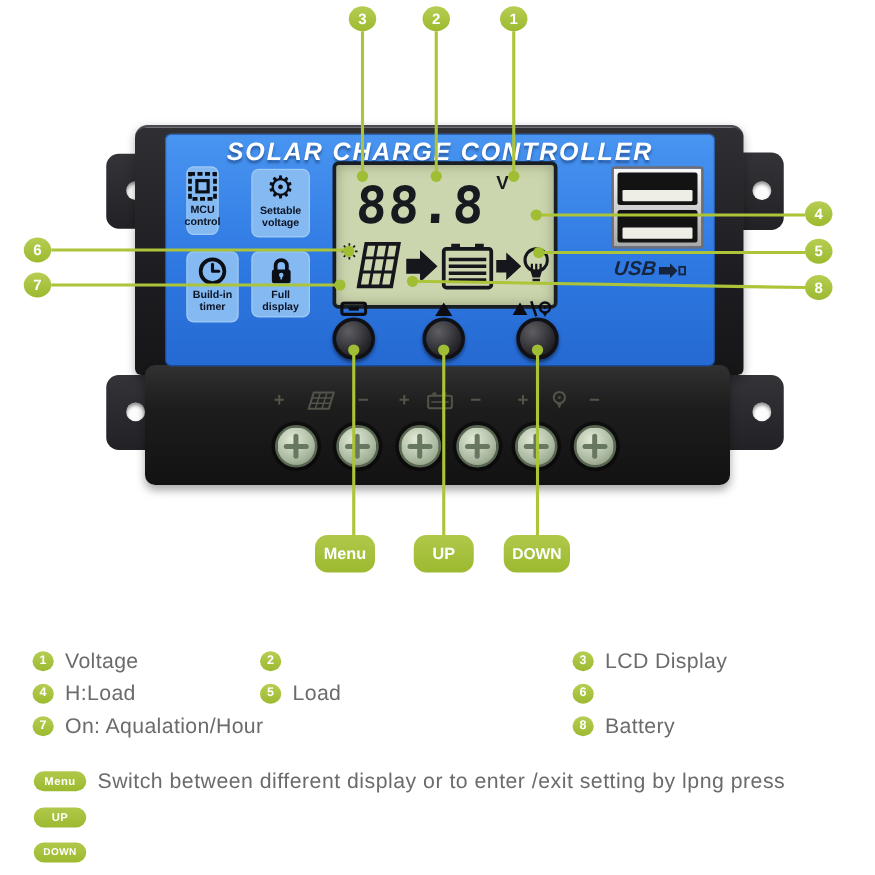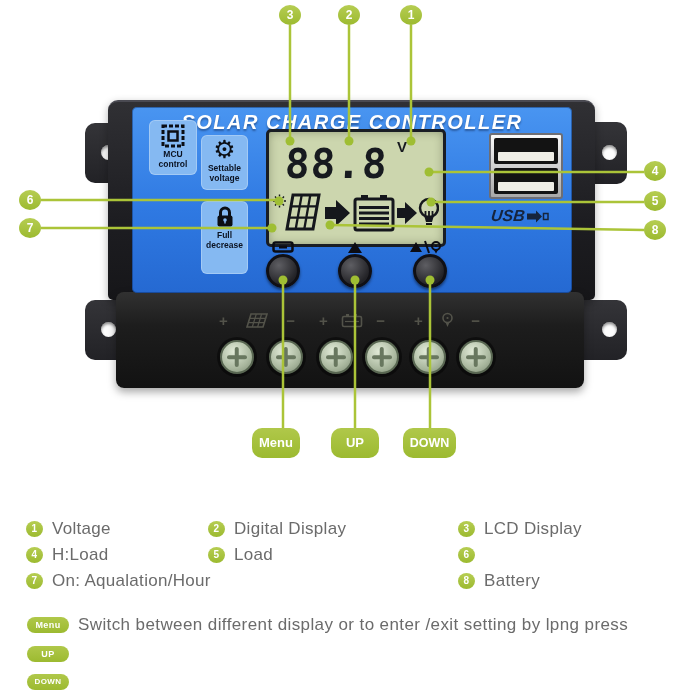--- a/index.html
+++ b/index.html
@@ -25,24 +25,24 @@
     background:linear-gradient(180deg,#4995f1 0%,#2f79e2 55%,#2569d2 100%);
     border-radius:5px;box-shadow:inset 0 0 0 1px rgba(10,40,90,.45);}
   .title{position:absolute;left:132px;top:111px;width:440px;text-align:center;z-index:4;
     color:#ffffff;font-size:20px;font-weight:bold;font-style:italic;letter-spacing:1.5px;
     text-shadow:0 2px 2px rgba(10,30,70,.45);}
 
   
   .tile{position:absolute;z-index:4;background:#85b9f2;border-radius:6px;
     display:flex;flex-direction:column;align-items:center;justify-content:flex-start;
     box-shadow:inset 0 0 0 1px rgba(255,255,255,.25);}
-  .t1{left:149px;top:120px;width:48px;height:55px;}
+  .t1{left:149px;top:133px;width:26px;height:55px;}
   .t2{left:201px;top:135px;width:47px;height:55px;}
   .t3{left:149px;top:201px;width:42px;height:57px;}
-  .t4{left:201px;top:201px;width:47px;height:73px;}
+  .t4{left:201px;top:201px;width:47px;height:53px;}
   .ticon{margin-top:3px;}
   .gear{font-family:"DejaVu Sans",sans-serif;font-size:25px;line-height:26px;color:#0b0e14;margin-top:2px;}
   .tlabel{font-size:8.5px;line-height:1.15;color:#0b1322;font-weight:bold;text-align:center;margin-top:1px;}
 
   
   .lcd{position:absolute;left:266px;top:129px;width:174px;height:112px;z-index:4;
     background:#ccd6ae;border:3px solid #191d24;border-radius:5px;
     box-shadow:inset 0 0 10px rgba(40,50,30,.35);}
   .lcd-digits{position:absolute;left:16px;top:8px;font-family:"DejaVu Sans Mono",monospace;
     font-size:41px;font-weight:bold;color:#171a1f;transform:skewX(-3deg);letter-spacing:1px;}
@@ -143,30 +143,40 @@
       <div>control</div>
     </div>
   </div>
   <div class="tile t2">
     <div class="gear">⚙</div>
     <div class="tlabel">
       <div>Settable</div>
       <div>voltage</div>
     </div>
   </div>
+  <div class="tile t3">
+    <svg class="ticon" width="26" height="26" viewBox="0 0 26 26">
+      <circle cx="13" cy="13" r="9.5" fill="none" stroke="#0b0e14" stroke-width="3"></circle>
+      <path d="M13,13 L13,7.5 M13,13 L18,13" fill="none" stroke="#0b0e14" stroke-width="2.5" stroke-linecap="round"></path>
+    </svg>
+    <div class="tlabel">
+      <div>Build-in</div>
+      <div>timer</div>
+    </div>
+  </div>
   <div class="tile t4">
     <svg class="ticon" width="26" height="26" viewBox="0 0 26 26">
       <path d="M8.5,12 V8.5 a4.5,4.5 0 0 1 9,0 V12" fill="none" stroke="#0b0e14" stroke-width="3"></path>
       <rect x="5.5" y="11.5" width="15" height="11" rx="2" fill="#0b0e14"></rect>
       <circle cx="13" cy="16" r="1.8" fill="#85b9f2"></circle>
       <rect x="12.3" y="16" width="1.4" height="3.5" fill="#85b9f2"></rect>
     </svg>
     <div class="tlabel">
       <div>Full</div>
-      <div>decrease</div>
+      <div>display</div>
     </div>
   </div>
 
   <div class="lcd">
     <div class="lcd-digits">88.8</div>
     <div class="lcd-unit">V</div>
     <svg class="lcd-iconrow" width="166" height="46" viewBox="0 0 166 46">
       <g>
         <circle cx="6.5" cy="10" r="3" fill="#15171c"></circle>
         <path d="M6.5,3.5 V5.5 M6.5,14.5 V16.5 M0,10 H2 M11,10 H13 M2,5.5 L3.4,6.9 M9.6,13.1 L11,14.5 M11,5.5 L9.6,6.9 M3.4,13.1 L2,14.5" stroke="#15171c" stroke-width="1.4"></path>
@@ -303,21 +313,20 @@
   <div class="dpill dp-menu">Menu</div>
   <div class="dpill dp-up">UP</div>
   <div class="dpill dp-down">DOWN</div>
 
   <div class="leg-item li1">
     <span class="leg-badge">1</span>
     <span>Voltage</span>
   </div>
   <div class="leg-item li2">
     <span class="leg-badge">2</span>
-    <span>Digital Display</span>
   </div>
   <div class="leg-item li3">
     <span class="leg-badge">3</span>
     <span>LCD Display</span>
   </div>
   <div class="leg-item li4">
     <span class="leg-badge">4</span>
     <span>H:Load</span>
   </div>
   <div class="leg-item li5">

